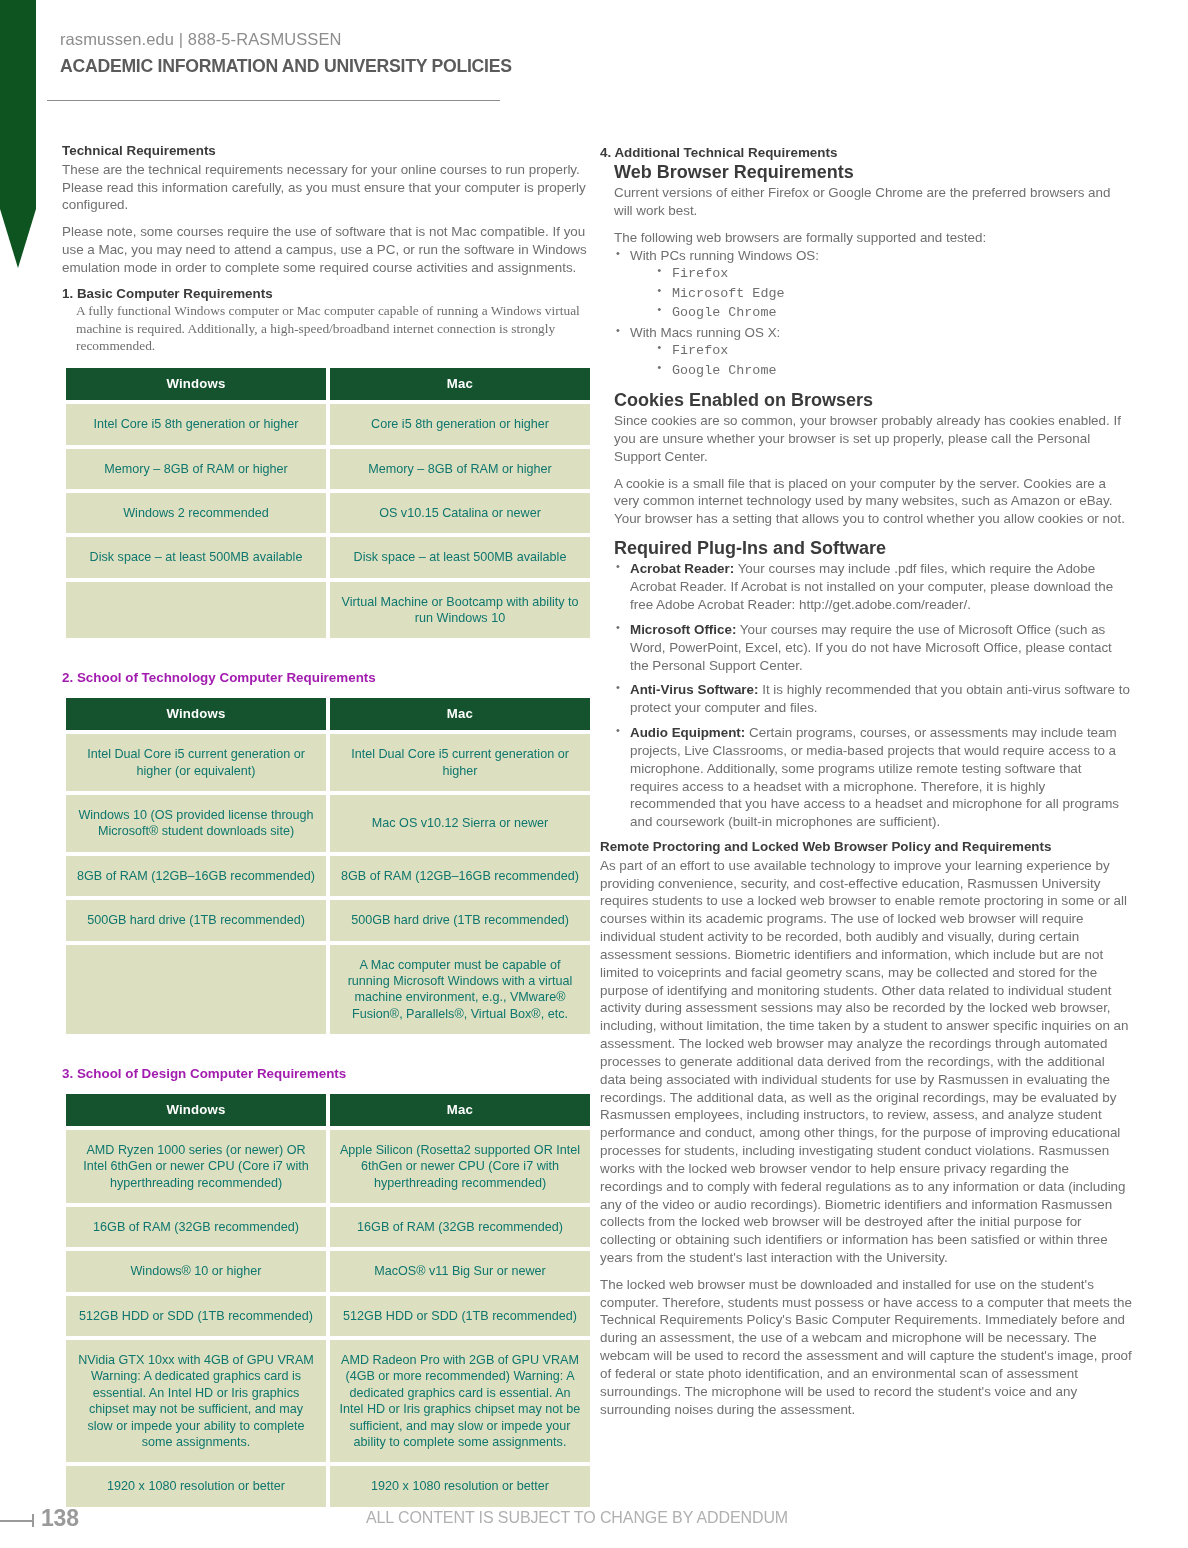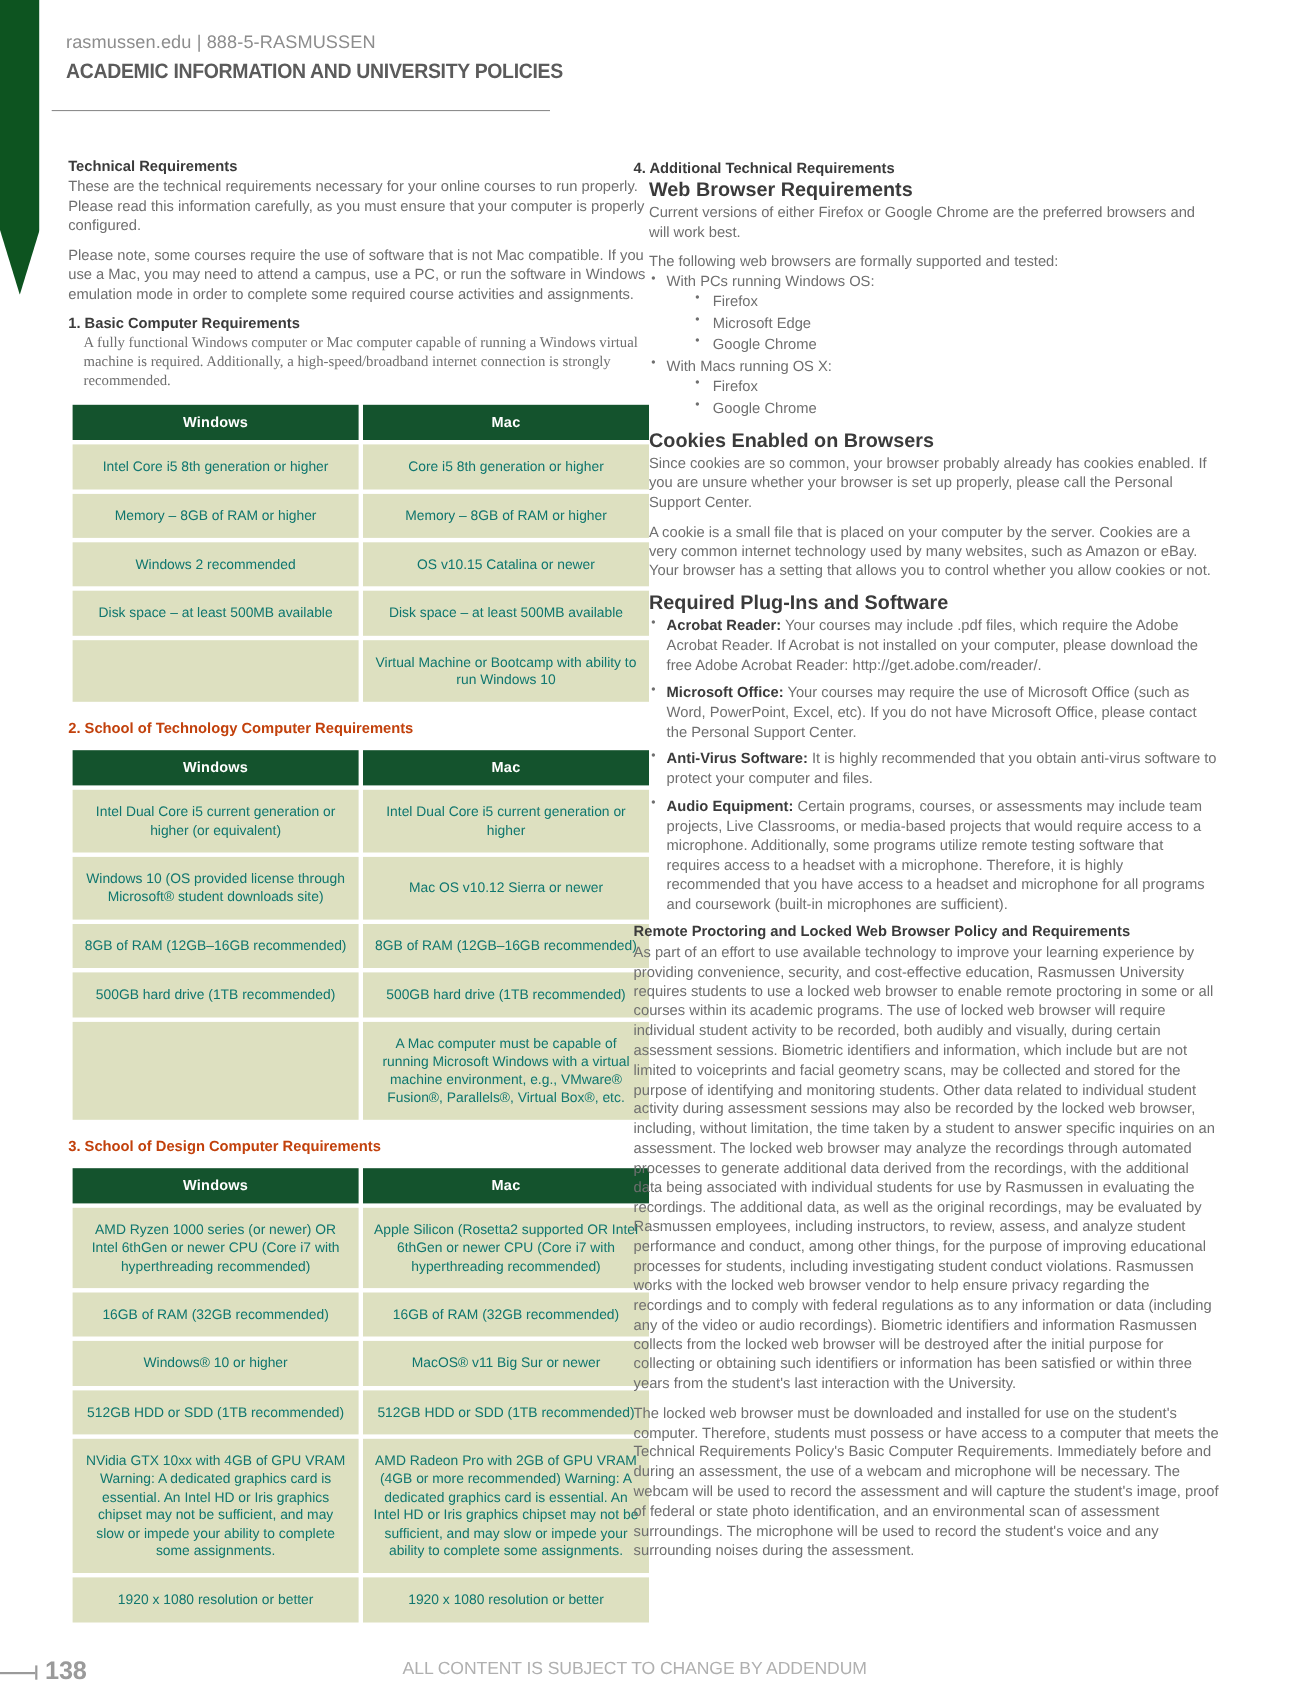--- a/index.html
+++ b/index.html
@@ -62,21 +62,21 @@
     background: #8d8d8d;
   }
 
   
   .col {
     position: absolute;
     top: 143px;
     width: 532px;
   }
   .col-left  { left: 62px; }
-  .col-right { left: 576px; }
+  .col-right { left: 600px; }
 
   
   .h-sec {
     font-size: 13.4px;
     font-weight: bold;
     color: #3b3b3b;
     line-height: 1.25;
     margin-bottom: 1px;
   }
   .h-sub {
@@ -121,21 +121,21 @@
   }
   ul.bl > li::before {
     content: "\2022";
     position: absolute;
     left: 2px;
     top: -1px;
     font-size: 11px;
     color: #6f6f6f;
   }
   ul.bl.sub { margin: 0 0 0 20px; }
-  ul.bl.sub > li { margin-bottom: 2px; padding-left: 22px; }
+  ul.bl.sub > li { margin-bottom: 2px; padding-left: 22px; font-family: Liberation Mono, monospace; }
   ul.bl.sub > li::before { left: 6px; }
   ul.bl.plugs > li { margin-bottom: 7px; }
   ul.bl.plugs b { color: #3b3b3b; font-weight: bold; }
 
   .indent-block { margin-left: 14px; }
 
   
   table.req {
     width: 100%;
     border-collapse: separate;
@@ -159,22 +159,22 @@
     line-height: 1.3;
     text-align: center;
     vertical-align: middle;
     padding: 12px 9px;
   }
   td.empty { padding: 0; }
 
   .tbl-cap {
     font-size: 13.4px;
     font-weight: bold;
-    color: #c2410c;
-    margin-top: 12px;
+    color: #a21caf;
+    margin-top: 28px;
   }
 
   
   .footer-rule {
     position: absolute;
     left: 0;
     top: 1520px;
     width: 32px;
     height: 2px;
     background: #9a9a9a;

